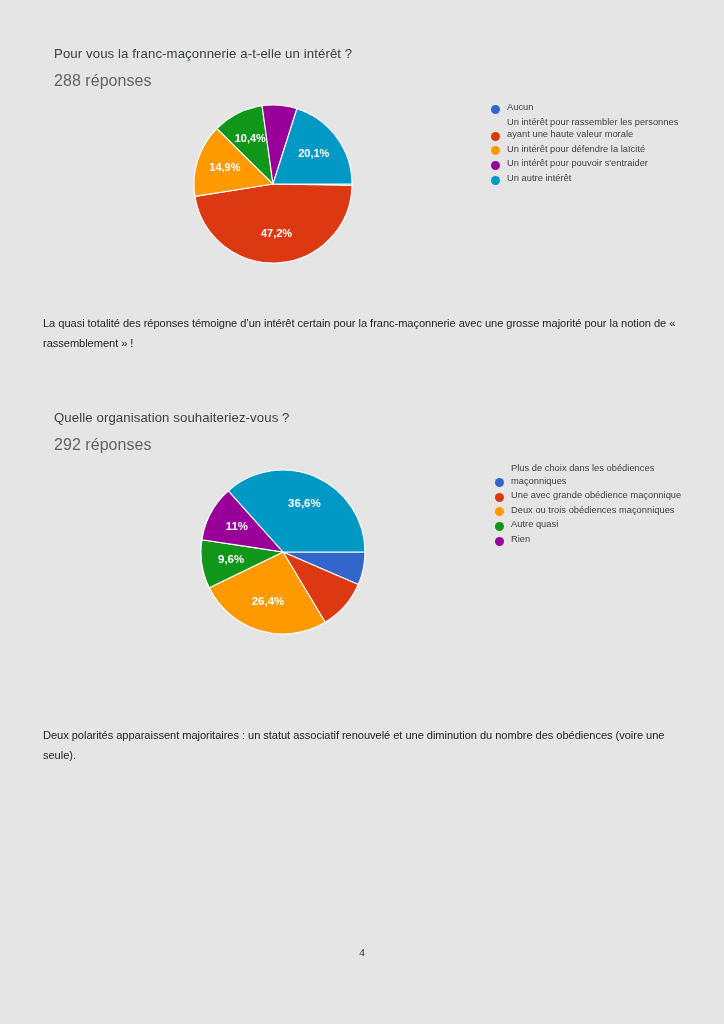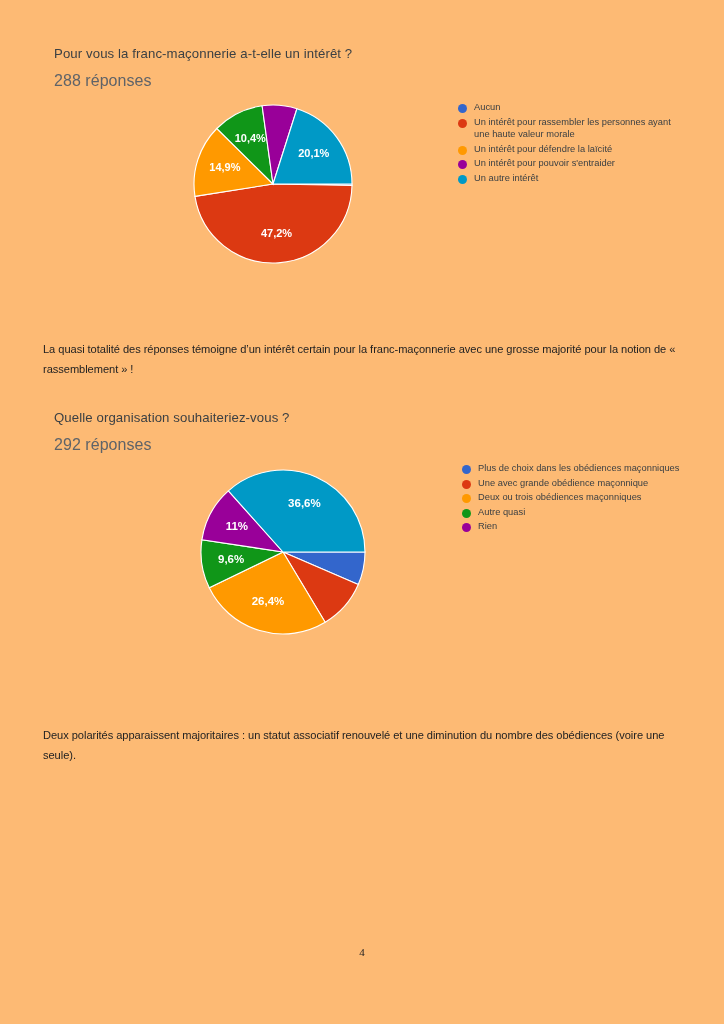--- a/index.html
+++ b/index.html
@@ -10,21 +10,21 @@
   body {
     width: 724px;
     height: 1024px;
     position: relative;
     font-family: "Liberation Sans", sans-serif;
     overflow: hidden;
   }
   .page {
     position: absolute;
     inset: 0;
-    background: #fdba74;
+    background: #e5e5e5;
   }
 
   
   .survey-block {
     position: absolute;
     left: 0;
     width: 724px;
   }
   #survey-1 { top: 46px; }
   #survey-2 { top: 410px; }
@@ -68,22 +68,23 @@
   
   .legend {
     position: absolute;
     width: 230px;
   }
   #legend-1 { left: 458px; top: 5px; }
   #legend-2 { left: 462px; top: 2px; }
 
   .legend-item {
     display: flex;
-    align-items: flex-start;
+    align-items: flex-end;
     margin-bottom: 2px;
+    margin-left: 33px;
   }
   .legend-dot {
     flex: 0 0 auto;
     width: 9px;
     height: 9px;
     border-radius: 50%;
     margin-top: 3px;
     margin-right: 7px;
   }
   .legend-label {
@@ -97,21 +98,21 @@
   .body-para {
     position: absolute;
     left: 43px;
     width: 640px;
     font-family: "Liberation Sans", sans-serif;
     font-size: 11.1px;
     line-height: 19.5px;
     color: #222222;
     letter-spacing: -0.05px;
   }
-  #para-1 { top: 329px; }
+  #para-1 { top: 303px; }
   #para-2 { top: 689px; margin-top: 37px; }
 
   
   .page-number {
     position: absolute;
     top: 946px;
     left: 0;
     width: 724px;
     text-align: center;
     font-family: "Liberation Serif", serif;

